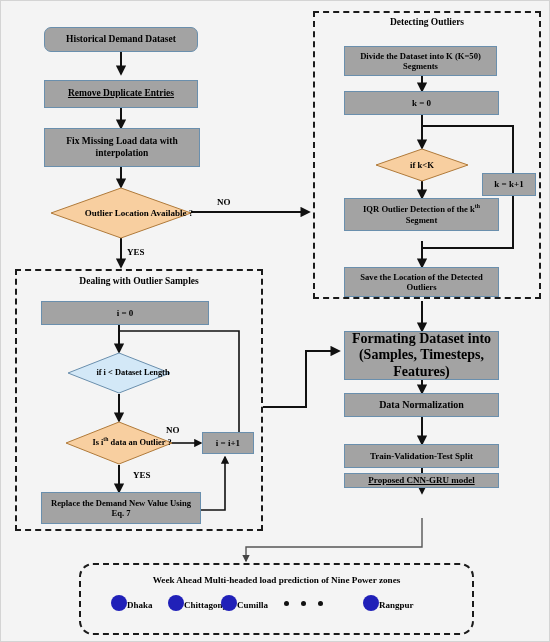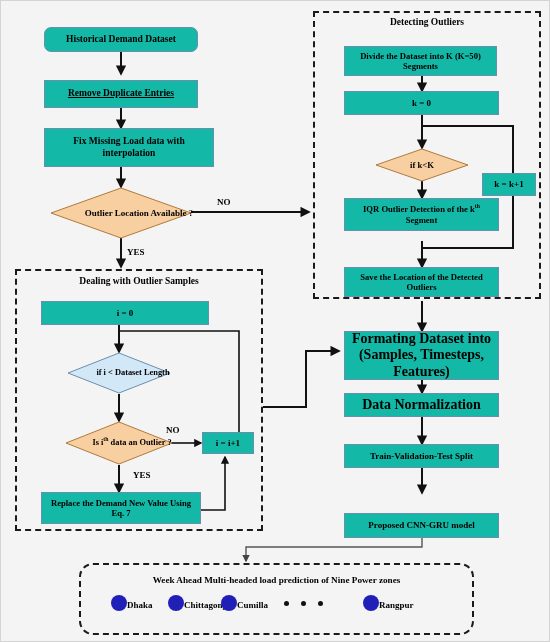--- a/index.html
+++ b/index.html
@@ -17,21 +17,21 @@
     position:absolute;
     box-sizing:border-box;
     display:flex;align-items:center;justify-content:center;
     text-align:center;
     font-weight:bold;
     color:#000;
     line-height:1.18;
     z-index:3;
   }
   .rect{
-    background:#14b8a6;
+    background:#a3a3a3;
     border:1px solid #6a8fad;
   }
   .rect.rounded{border-radius:7px;}
   .diamond-wrap{
     position:absolute;
     z-index:3;
   }
   .diamond-wrap svg{position:absolute;left:0;top:0;}
   .diamond-label{
     position:absolute;left:0;top:0;width:100%;height:100%;
@@ -137,21 +137,21 @@
     <g stroke="#555" stroke-width="1.4" fill="none">
 
       <path d="M 421 517 L 421 546 L 245 546 L 245 560" marker-end="url(#ah-thin)"></path>
     </g>
   </svg>
 
   <div class="node rect rounded" style="left:43px;top:26px;width:154px;height:25px;font-size:9.5px;">Historical Demand Dataset</div>
 
   <div class="node rect" style="left:43px;top:79px;width:154px;height:28px;font-size:9.5px;text-decoration:underline;">Remove Duplicate Entries</div>
 
-  <div class="node rect" style="left:43px;top:127px;width:170px;height:39px;font-size:9.5px;padding:0 6px;">Fix Missing Load data with interpolation</div>
+  <div class="node rect" style="left:43px;top:127px;width:156px;height:39px;font-size:9.5px;padding:0 6px;">Fix Missing Load data with interpolation</div>
 
   <div class="diamond-wrap" style="left:49px;top:186px;width:142px;height:52px;">
     <svg width="142" height="52" viewBox="0 0 142 52">
       <polygon points="71,1 141,26 71,51 1,26" fill="#f8cfa0" stroke="#b07a3a" stroke-width="1"></polygon>
     </svg>
     <div class="diamond-label" style="font-size:9px;padding:0 18px;">Outlier Location Available ?</div>
   </div>
 
   <div class="edge-label" style="left:216px;top:196px;font-size:9px;">NO</div>
   <div class="edge-label" style="left:126px;top:246px;font-size:9px;">YES</div>
@@ -197,25 +197,25 @@
 
   <div class="edge-label" style="left:165px;top:424px;font-size:9px;">NO</div>
   <div class="edge-label" style="left:132px;top:469px;font-size:9px;">YES</div>
 
   <div class="node rect" style="left:201px;top:431px;width:52px;height:22px;font-size:9px;">i = i+1</div>
 
   <div class="node rect" style="left:40px;top:491px;width:160px;height:32px;font-size:8.6px;padding:0 4px;">Replace the Demand New Value Using Eq. 7</div>
 
   <div class="node rect" style="left:343px;top:330px;width:155px;height:49px;font-size:14px;padding:0 4px;">Formating Dataset into (Samples, Timesteps, Features)</div>
 
-  <div class="node rect" style="left:343px;top:392px;width:155px;height:24px;font-size:14px;">Data Normalization</div>
+  <div class="node rect" style="left:343px;top:392px;width:155px;height:24px;font-size:10px;">Data Normalization</div>
 
   <div class="node rect" style="left:343px;top:443px;width:155px;height:24px;font-size:9px;">Train-Validation-Test Split</div>
 
-  <div class="node rect" style="left:343px;top:512px;width:155px;height:25px;font-size:9px;">Proposed CNN-GRU model</div>
+  <div class="node rect" style="left:343px;top:472px;width:155px;height:15px;font-size:9px;text-decoration:underline;">Proposed CNN-GRU model</div>
 
   <div class="group-title" style="left:78px;top:574px;width:395px;font-size:9.2px;">Week Ahead Multi-headed load prediction of Nine Power zones</div>
 
   <div class="zone" style="left:110px;top:594px;">
     <div class="zone-dot"></div>
     <div class="zone-label" style="font-size:9px;">Dhaka</div>
   </div>
   <div class="zone" style="left:167px;top:594px;">
     <div class="zone-dot"></div>
     <div class="zone-label" style="font-size:9px;">Chittagong</div>

